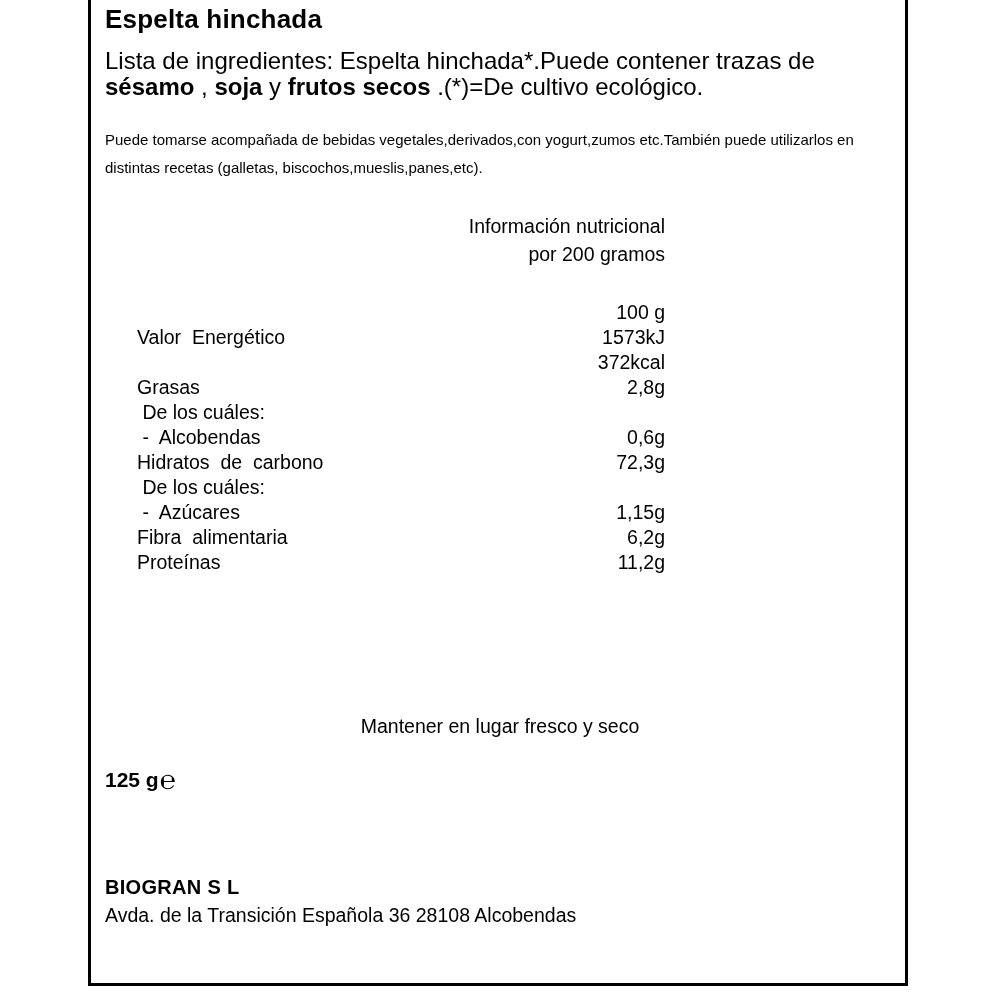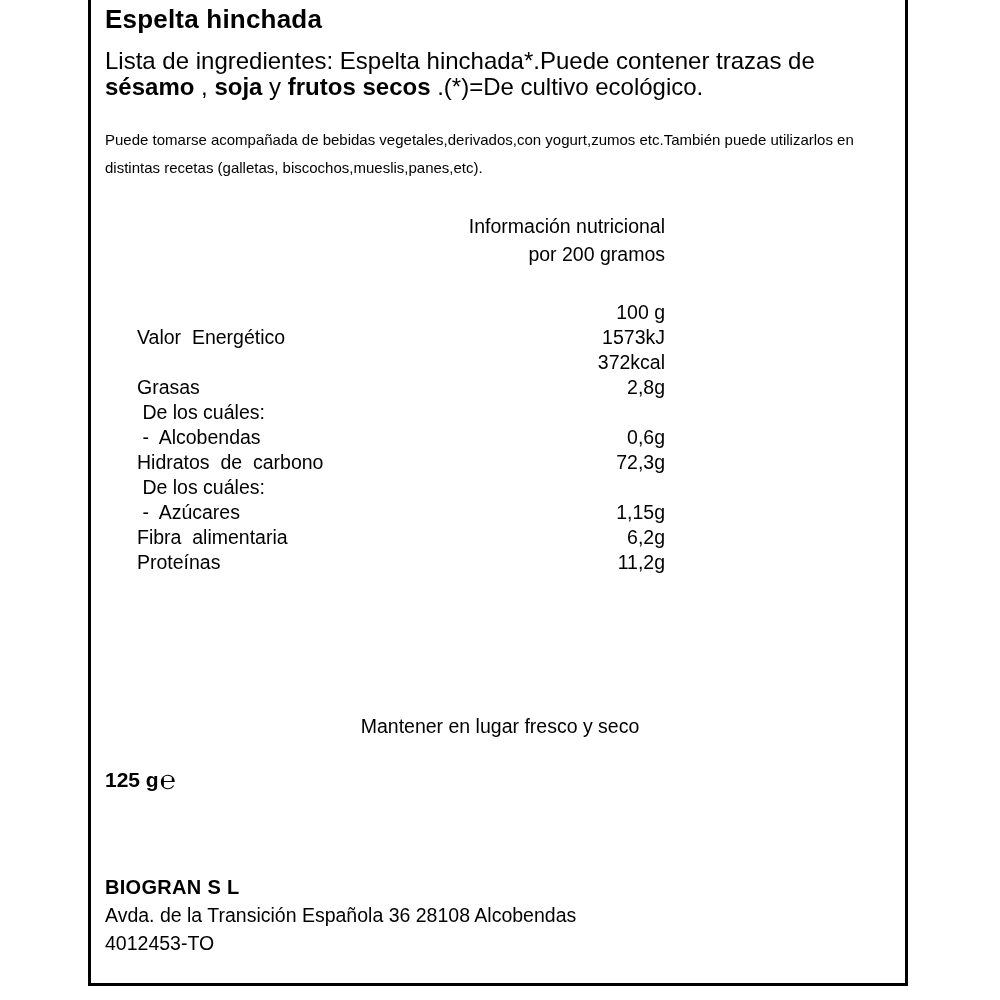--- a/index.html
+++ b/index.html
@@ -206,17 +206,16 @@
 
     </div>
 
     <div class="storage">Mantener en lugar fresco y seco</div>
 
     <div class="weight"><span>125 g</span><span class="estimate-sign">℮</span></div>
 
     <div class="company">
       <div class="company-name">BIOGRAN  S L</div>
       <div class="company-address">Avda. de la Transición Española 36 28108 Alcobendas</div>
-      <div class="company-code">4012453-TO</div>
     </div>
 
   </div>
 </div>
 
 </body></html>

